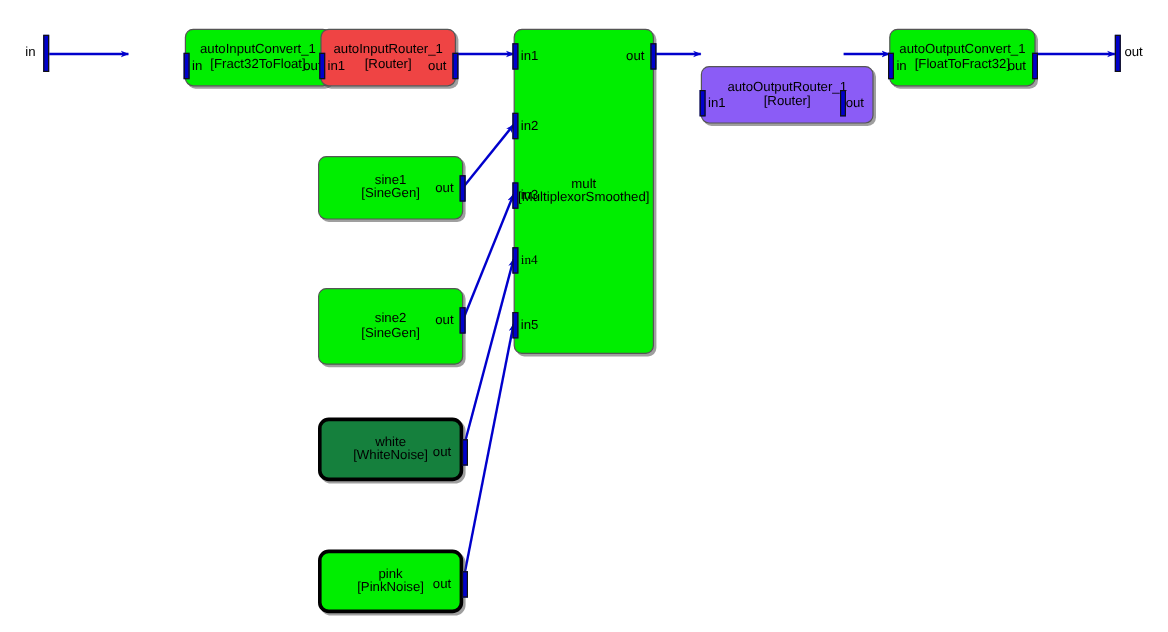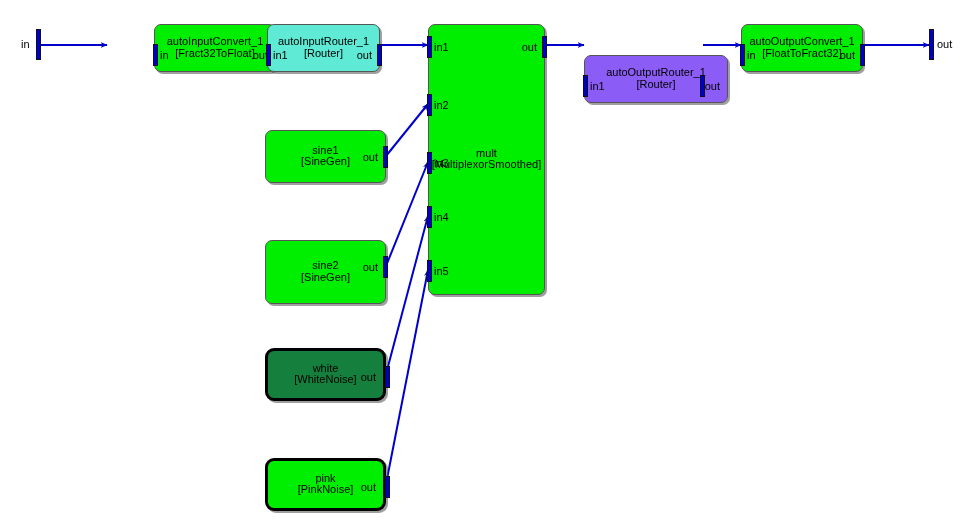--- a/index.html
+++ b/index.html
@@ -112,21 +112,21 @@
       <div class="block" style="left: 107px; top: 24px; width: 122px; height: 48px; background: rgb(0, 238, 0); margin-left: 47px;">
         <div class="block-labels">
           <span class="ln">autoInputConvert_1</span>
           <span class="ln">[Fract32ToFloat]</span>
         </div>
         <div class="port" style="left: -2px; top: 19px; height: 22px; background: rgb(0, 0, 204);"></div>
         <div class="port-label" style="left: 5px; top: 25px;">in</div>
         <div class="port" style="left: 118px; top: 19px; height: 22px; background: rgb(0, 0, 204);"></div>
         <div class="port-label" style="right: 7px; top: 25px;">out</div>
       </div>
-      <div class="block" style="left: 267px; top: 24px; width: 113px; height: 48px; background: #5eead4;">
+      <div class="block" style="left: 267px; top: 24px; width: 113px; height: 48px; background: #ef4444;">
         <div class="block-labels">
           <span class="ln">autoInputRouter_1</span>
           <span class="ln">[Router]</span>
         </div>
         <div class="port" style="left: -2px; top: 19px; height: 22px; background: rgb(0, 0, 204);"></div>
         <div class="port-label" style="left: 5px; top: 25px;">in1</div>
         <div class="port" style="left: 109px; top: 19px; height: 22px; background: rgb(0, 0, 204);"></div>
         <div class="port-label" style="right: 7px; top: 25px;">out</div>
       </div>
       <div class="block" style="left: 428px; top: 24px; width: 117px; height: 271px; background: rgb(0, 238, 0);">
@@ -134,21 +134,21 @@
           <span class="ln">mult</span>
           <span class="ln">[MultiplexorSmoothed]</span>
         </div>
         <div class="port" style="left: -2px; top: 11px; height: 22px; background: rgb(0, 0, 204);"></div>
         <div class="port-label" style="left: 5px; top: 17px;">in1</div>
         <div class="port" style="left: -2px; top: 69px; height: 22px; background: rgb(0, 0, 204);"></div>
         <div class="port-label" style="left: 5px; top: 75px;">in2</div>
         <div class="port" style="left: -2px; top: 127px; height: 22px; background: rgb(0, 0, 204);"></div>
         <div class="port-label" style="left: 5px; top: 133px;">in3</div>
         <div class="port" style="left: -2px; top: 181px; height: 22px; background: rgb(0, 0, 204);"></div>
-        <div class="port-label" style="left: 5px; top: 187px;">in4</div>
+        <div class="port-label" style="left: 5px; top: 187px; font-family: Liberation Serif, serif;">in4</div>
         <div class="port" style="left: -2px; top: 235px; height: 22px; background: rgb(0, 0, 204);"></div>
         <div class="port-label" style="left: 5px; top: 241px;">in5</div>
         <div class="port" style="left: 113px; top: 11px; height: 22px; background: rgb(0, 0, 204);"></div>
         <div class="port-label" style="right: 7px; top: 17px;">out</div>
       </div>
       <div class="block" style="left: 584px; top: 24px; width: 144px; height: 48px; background: #8b5cf6; margin-top: 31px;">
         <div class="block-labels">
           <span class="ln">autoOutputRouter_1</span>
           <span class="ln">[Router]</span>
         </div>

